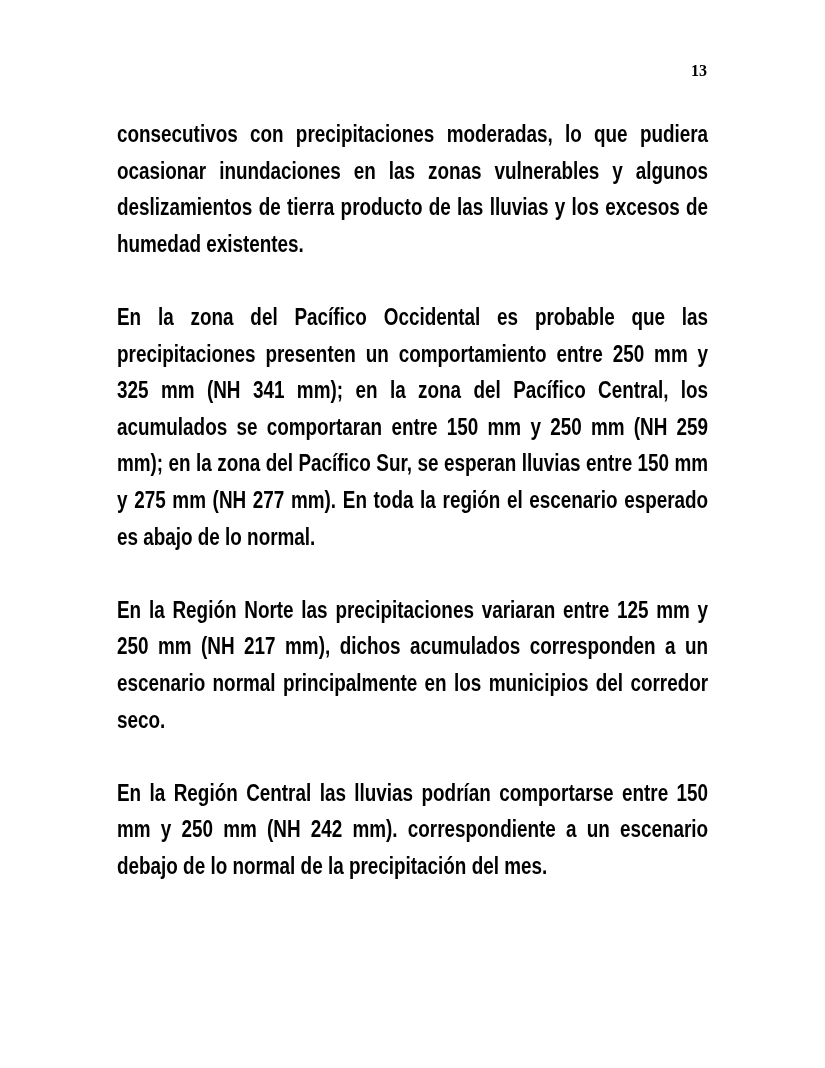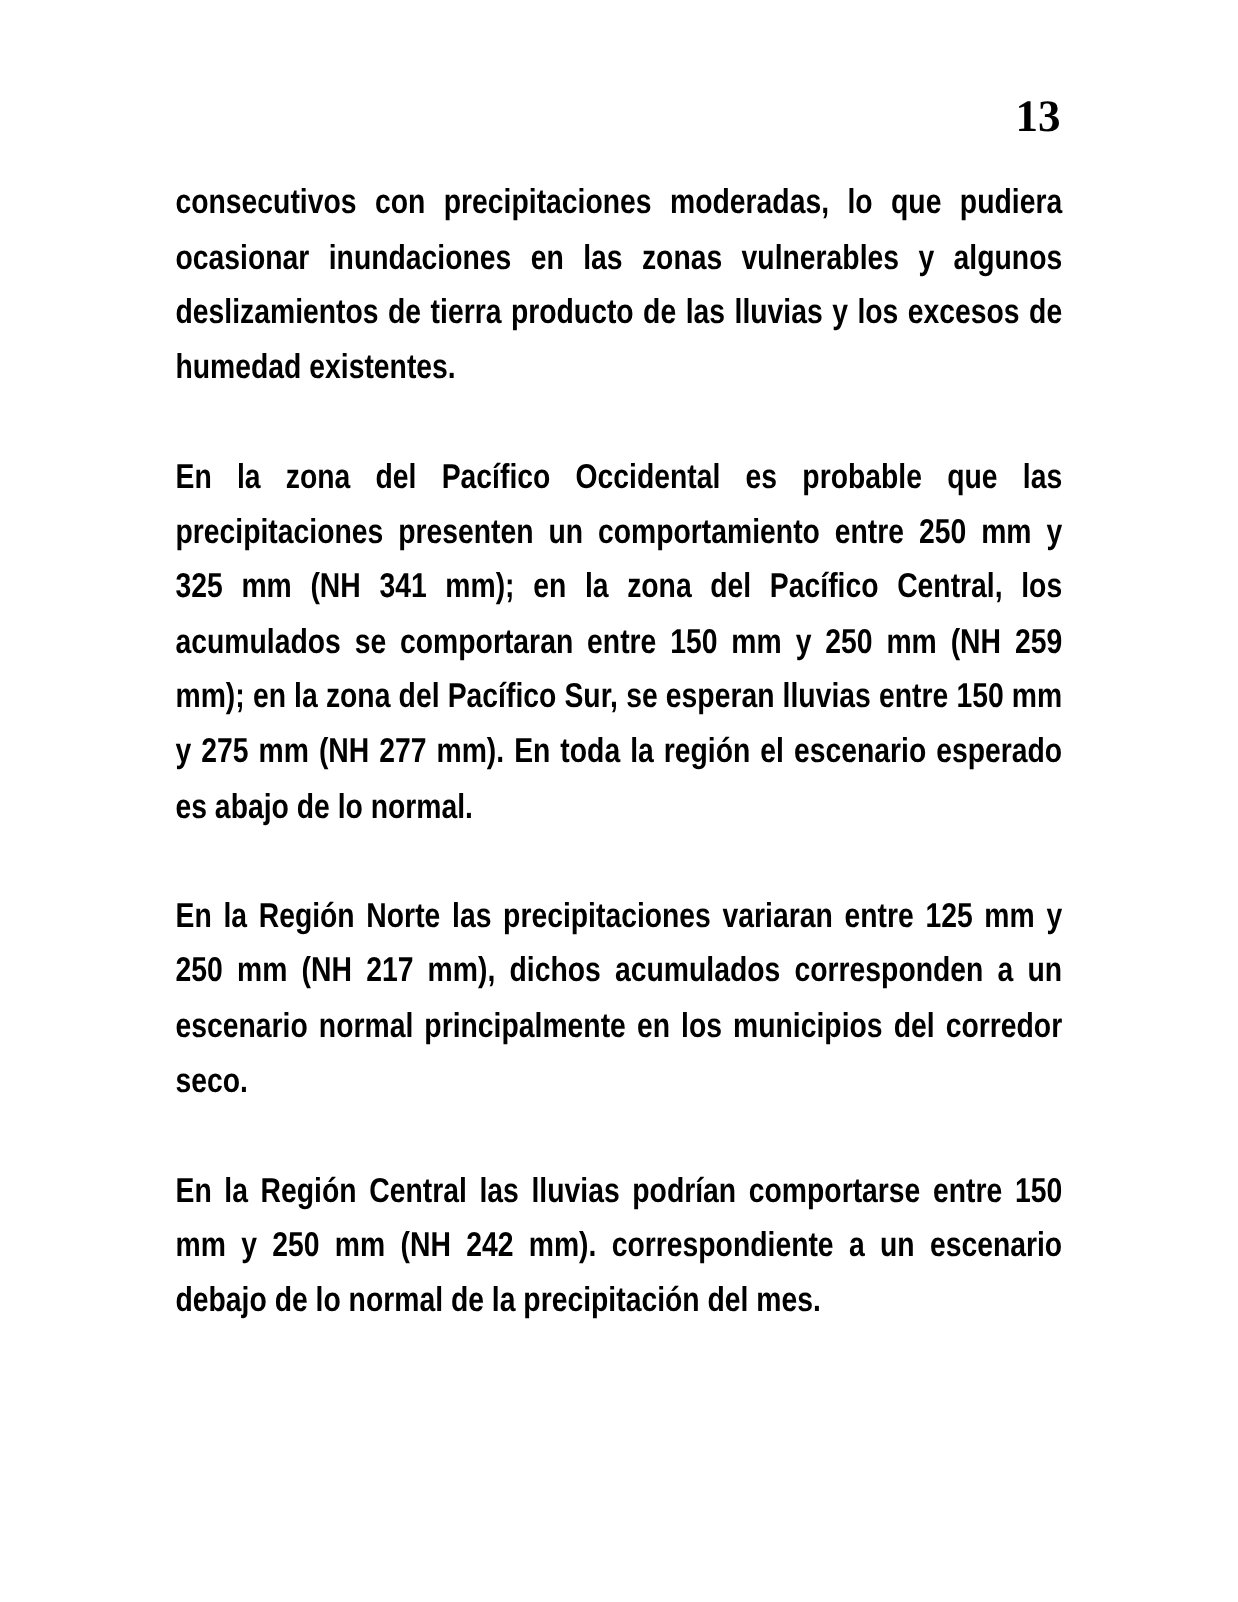--- a/index.html
+++ b/index.html
@@ -17,21 +17,21 @@
     position: absolute;
     inset: 0;
     background: #ffffff;
   }
   .page-number {
     position: absolute;
     top: 63px;
     right: 118px;
     font-family: "Liberation Serif", serif;
     font-weight: bold;
-    font-size: 30px;
+    font-size: 16px;
     line-height: 1;
     color: #000000;
   }
   .body-text {
     position: absolute;
     left: 117px;
     top: 116px;
     width: 720px;               
     transform: scaleX(0.821);   
     transform-origin: 0 0;

